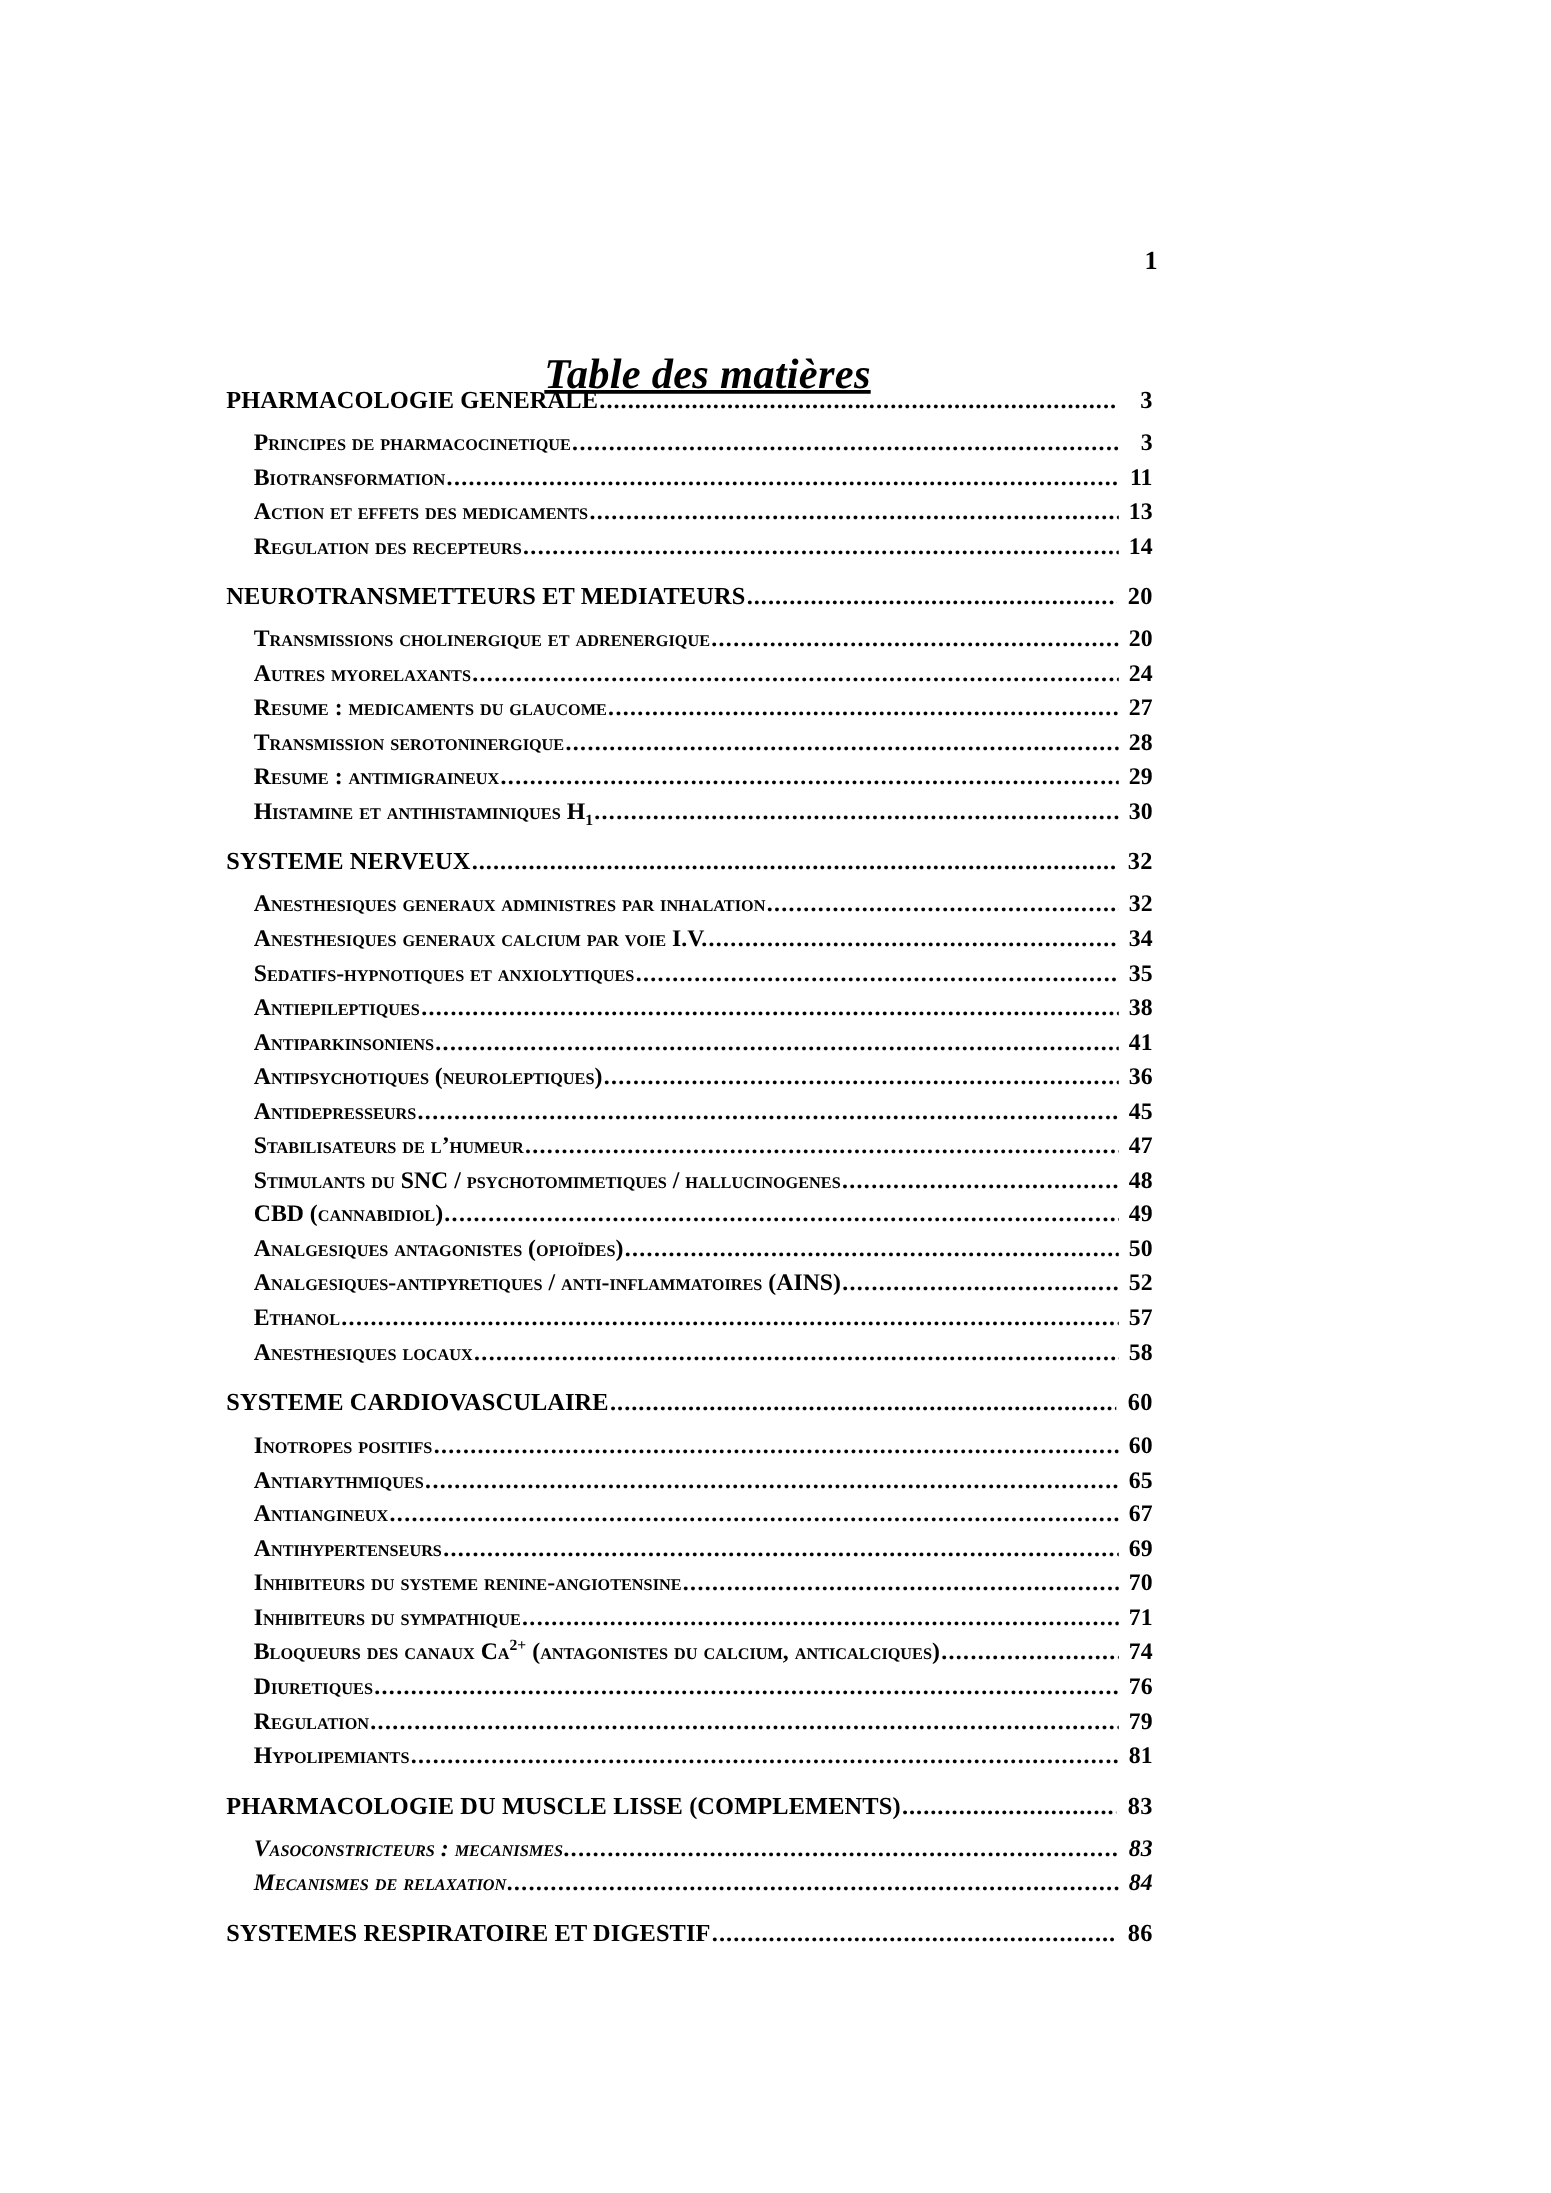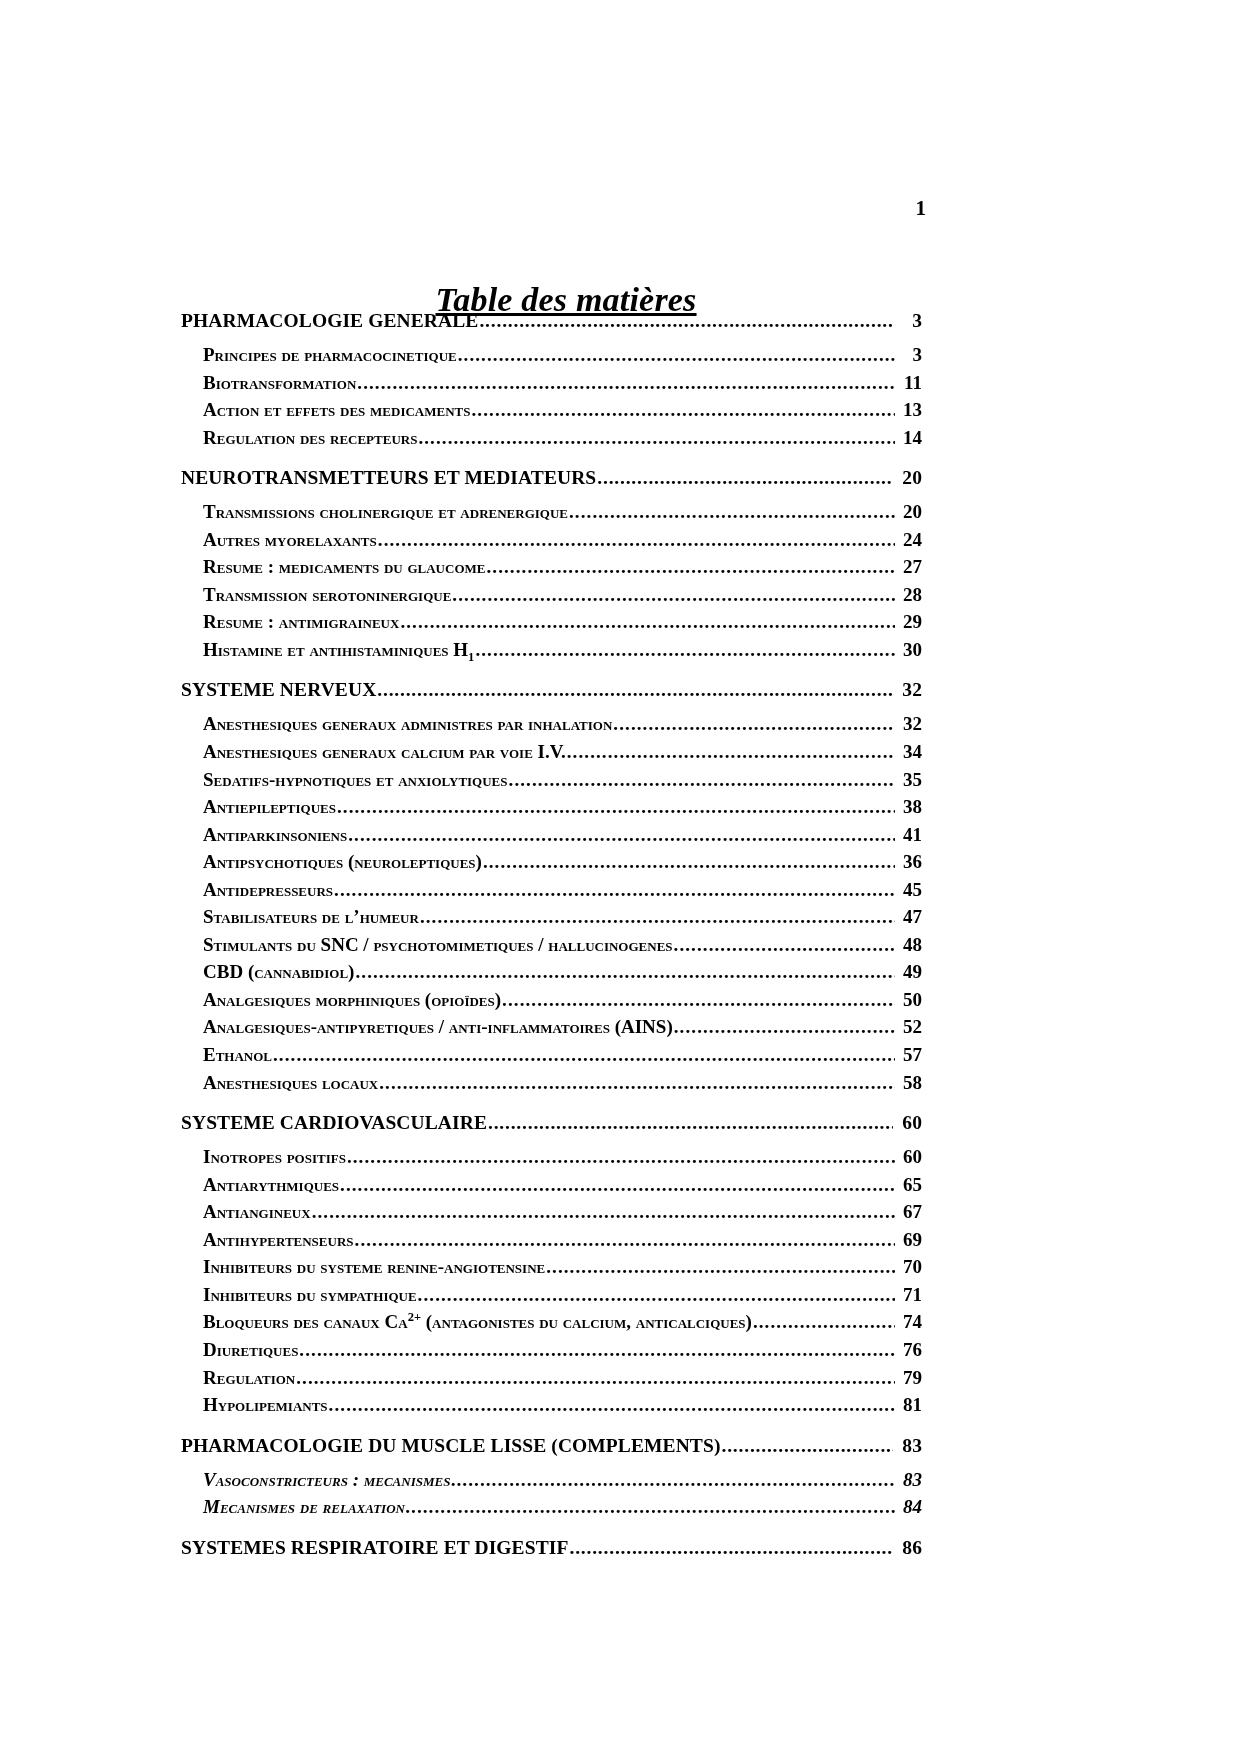--- a/index.html
+++ b/index.html
@@ -235,21 +235,21 @@
         <span class="label">Stimulants du <span class="caps">SNC</span> / psychotomimetiques / hallucinogenes</span>
         <span class="leader"></span>
         <span class="pageno">48</span>
       </div>
       <div class="entry lvl2">
         <span class="label"><span class="caps">CBD</span> (cannabidiol)</span>
         <span class="leader"></span>
         <span class="pageno">49</span>
       </div>
       <div class="entry lvl2">
-        <span class="label">Analgesiques morphiniques (opioïdes)</span>
+        <span class="label">Analgesiques antagonistes (opioïdes)</span>
         <span class="leader"></span>
         <span class="pageno">50</span>
       </div>
       <div class="entry lvl2">
         <span class="label">Analgesiques-antipyretiques / anti-inflammatoires (<span class="caps">AINS</span>)</span>
         <span class="leader"></span>
         <span class="pageno">52</span>
       </div>
       <div class="entry lvl2">
         <span class="label">Ethanol</span>

